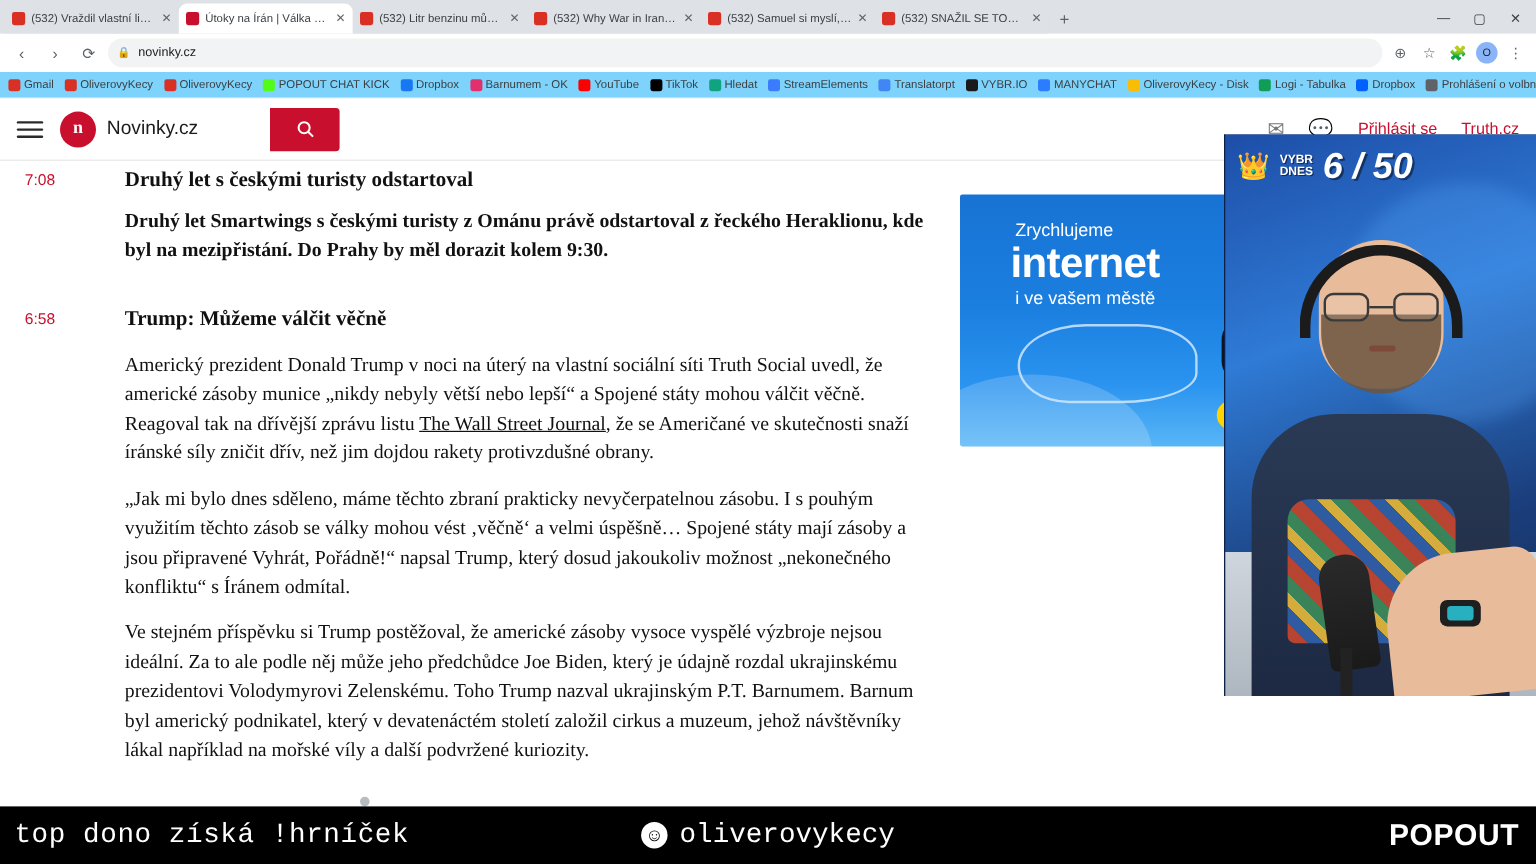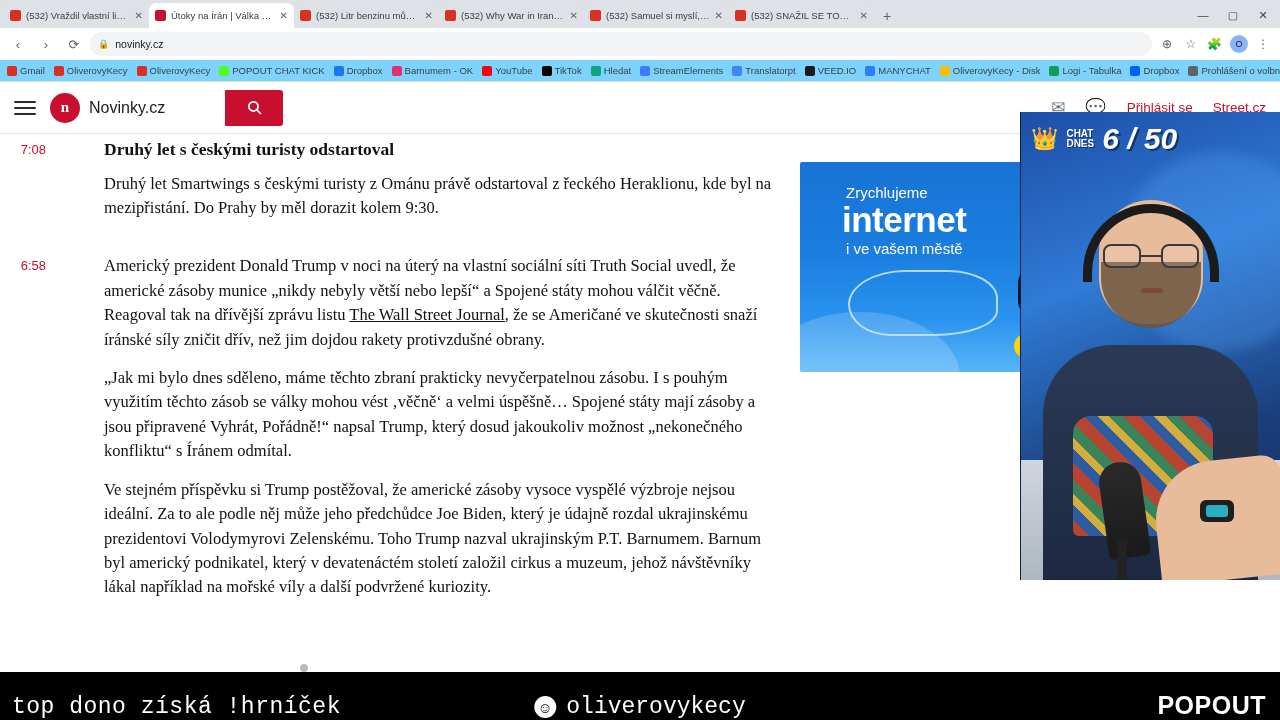--- a/index.html
+++ b/index.html
@@ -103,21 +103,21 @@
   .article {
     width: 800px; padding-left: 104px; padding-right: 20px; padding-top: 2px;
     font-family: "Liberation Serif", serif;
   }
   .entry { position: relative; margin-bottom: 2px; }
   .etime {
     position:absolute; left:-118px; top: 4px; width: 60px; text-align:right;
     color:#c8102e; font-size: 13px; font-family:"Liberation Sans", sans-serif;
   }
   .etitle { font-size: 17.5px; font-weight: bold; color:#111; line-height:1.35; }
-  .elead { font-size: 16.5px; font-weight: normal; color:#111; line-height:1.48; margin-top:10px;}
+  .elead { font-size: 16.5px; font-weight: bold; color:#111; line-height:1.48; margin-top:10px;}
   .epara { font-size: 16.5px; color:#111; line-height:1.48; margin-top: 14px; }
   .epara a { color:#111; text-decoration: underline; }
   .cut { margin-top:14px; }
 
   .rail { width: 300px; padding-top: 28px; }
   .ad {
     width: 300px; height: 210px; border-radius: 2px; overflow:hidden; position:relative;
     background: linear-gradient(180deg,#1773d4 0%, #1b7fe0 45%, #2a93ef 75%, #58b6f7 100%);
     color:#fff;
   }
@@ -209,21 +209,21 @@
   }
   .subbadge .cnt {
     font-size: 30px; font-weight: bold; font-style: italic;
     font-family:"Liberation Sans",sans-serif;
     text-shadow: 2px 2px 0 rgba(0,0,0,.45);
   }
 
   
   .bottombar {
     position:absolute; left:0; bottom:0; width:1280px; height:48px;
-    background:#000; color:#fff; display:flex; align-items:flex-end;
+    background:#000; color:#fff; display:flex; align-items:center;
   }
   .bb-left { font-size: 23px; font-family:"Liberation Mono", monospace; padding-left:12px; letter-spacing:.5px;}
   .bb-center { position:absolute; left:50%; transform:translateX(-50%); display:flex; align-items:center; gap:10px; }
   .bb-center .smile { width:22px;height:22px;border-radius:50%;background:#fff;color:#000;font-size:15px;display:flex;align-items:center;justify-content:center;}
   .bb-center .nick { font-size: 23px; font-family:"Liberation Mono", monospace; }
   .bb-right { margin-left:auto; padding-right:14px; font-size: 25px; font-weight:bold; font-family:"Liberation Sans",sans-serif; letter-spacing:.5px;}
   .bb-dot { position:absolute; left: 300px; bottom: 42px; width:8px; height:8px; border-radius:50%; background:#9aa0a6; opacity:.7;}
 </style>
 </head>
 <body>
@@ -331,21 +331,21 @@
       <div class="bm">
           <span class="bmico" style="background:#3b7cff"></span>
           <span>StreamElements</span>
         </div>
       <div class="bm">
           <span class="bmico" style="background:#4285f4"></span>
           <span>Translatorpt</span>
         </div>
       <div class="bm">
           <span class="bmico" style="background:#1a1a1a"></span>
-          <span>VEED.IO</span>
+          <span>VYBR.IO</span>
         </div>
       <div class="bm">
           <span class="bmico" style="background:#2b7cff"></span>
           <span>MANYCHAT</span>
         </div>
       <div class="bm">
           <span class="bmico" style="background:#fbbc04"></span>
           <span>OliverovyKecy - Disk</span>
         </div>
       <div class="bm">
@@ -381,35 +381,36 @@
           <svg width="17" height="17" viewBox="0 0 24 24" fill="none" stroke="#fff" stroke-width="2.4">
             <circle cx="10.5" cy="10.5" r="6.5"></circle>
               <line x1="15.5" y1="15.5" x2="21" y2="21"></line>
           </svg>
         </div>
       </div>
       <div class="hdr-right">
         <div class="hdr-ico">✉</div>
         <div class="hdr-ico">💬</div>
         <div class="hdr-link">Přihlásit se</div>
-        <div class="hdr-link">Street.cz</div>
+        <div class="hdr-link">Truth.cz</div>
       </div>
     </div>
 
     <div class="content">
       <div class="article">
 
         <div class="entry" style="margin-top:2px;">
           <div class="etime">7:08</div>
           <div class="etitle">Druhý let s českými turisty odstartoval</div>
           <div class="elead">Druhý let Smartwings s českými turisty z Ománu právě odstartoval z řeckého Heraklionu, kde byl na mezipřistání. Do Prahy by měl dorazit kolem 9:30.</div>
         </div>
 
         <div class="entry" style="margin-top:34px;">
           <div class="etime">6:58</div>
+          <div class="etitle">Trump: Můžeme válčit věčně</div>
 
           <div class="epara">
             <span>Americký prezident Donald Trump v noci na úterý na vlastní sociální síti Truth Social uvedl, že americké zásoby munice „nikdy nebyly větší nebo lepší“ a Spojené státy mohou válčit věčně. Reagoval tak na dřívější zprávu listu </span><a href="#">The Wall Street Journal</a><span>, že se Američané ve skutečnosti snaží íránské síly zničit dřív, než jim dojdou rakety protivzdušné obrany.</span>
           </div>
 
           <div class="epara">„Jak mi bylo dnes sděleno, máme těchto zbraní prakticky nevyčerpatelnou zásobu. I s pouhým využitím těchto zásob se války mohou vést ‚věčně‘ a velmi úspěšně… Spojené státy mají zásoby a jsou připravené Vyhrát, Pořádně!“ napsal Trump, který dosud jakoukoliv možnost „nekonečného konfliktu“ s Íránem odmítal.</div>
           <div class="epara cut">Ve stejném příspěvku si Trump postěžoval, že americké zásoby vysoce vyspělé výzbroje nejsou ideální. Za to ale podle něj může jeho předchůdce Joe Biden, který je údajně rozdal ukrajinskému prezidentovi Volodymyrovi Zelenskému. Toho Trump nazval ukrajinským P.T. Barnumem. Barnum byl americký podnikatel, který v devatenáctém století založil cirkus a muzeum, jehož návštěvníky lákal například na mořské víly a další podvržené kuriozity.</div>
         </div>
       </div>
 
@@ -445,21 +446,21 @@
       </div>
     <div class="cam-phones"></div>
     <div class="cam-mic"></div>
     <div class="cam-micstand"></div>
     <div class="cam-arm"></div>
     <div class="cam-watch"></div>
 
     <div class="subbadge">
       <div class="crown">👑</div>
       <div class="lbl">
-        <div>CHAT</div>
+        <div>VYBR</div>
         <div>DNES</div>
       </div>
       <div class="cnt">6 / 50</div>
     </div>
   </div>
 
   <div class="bottombar">
     <div class="bb-left">top dono získá !hrníček</div>
     <div class="bb-center">
       <div class="smile">☺</div>

